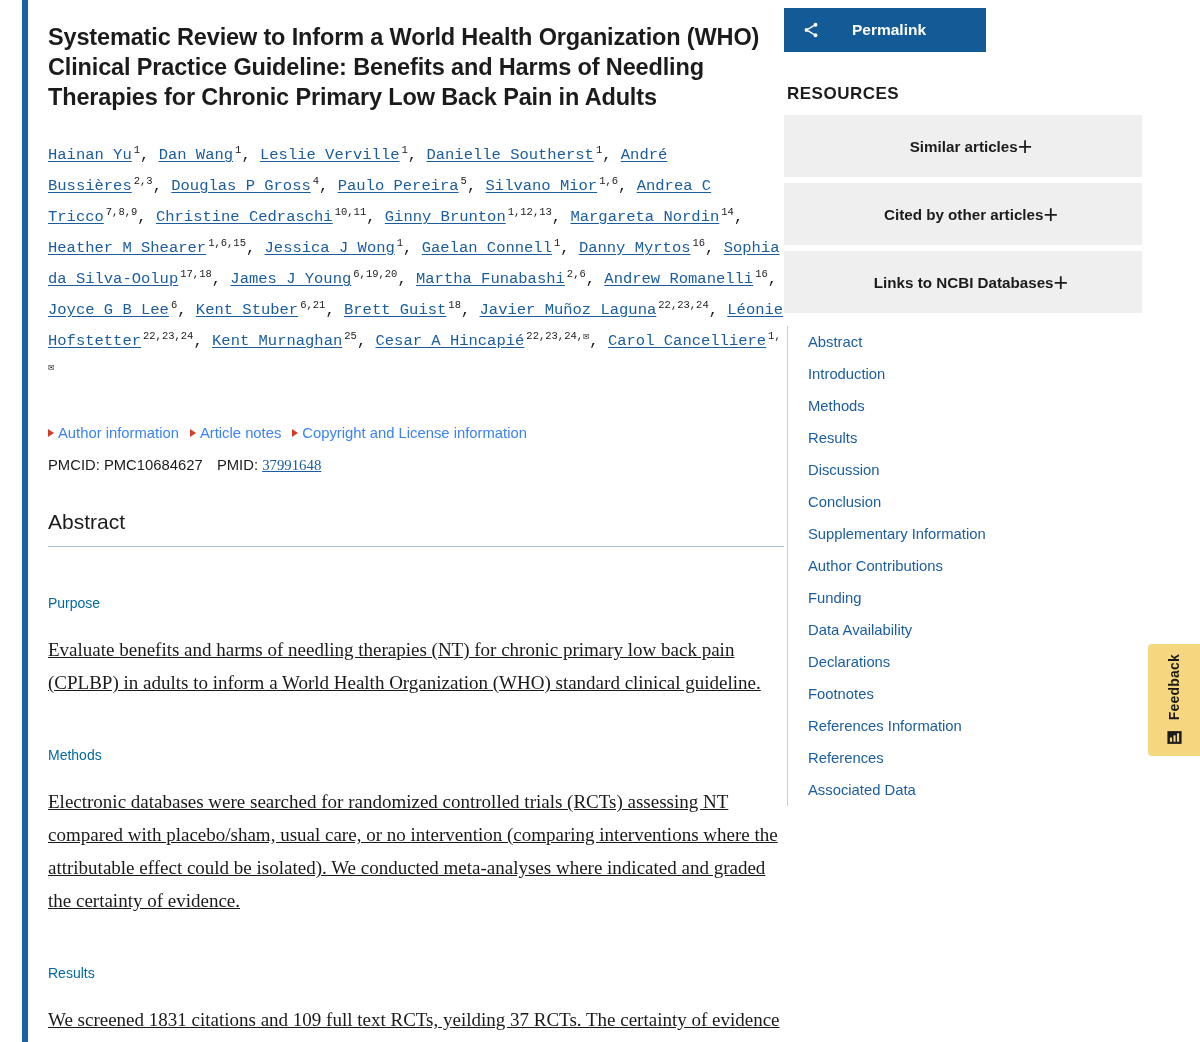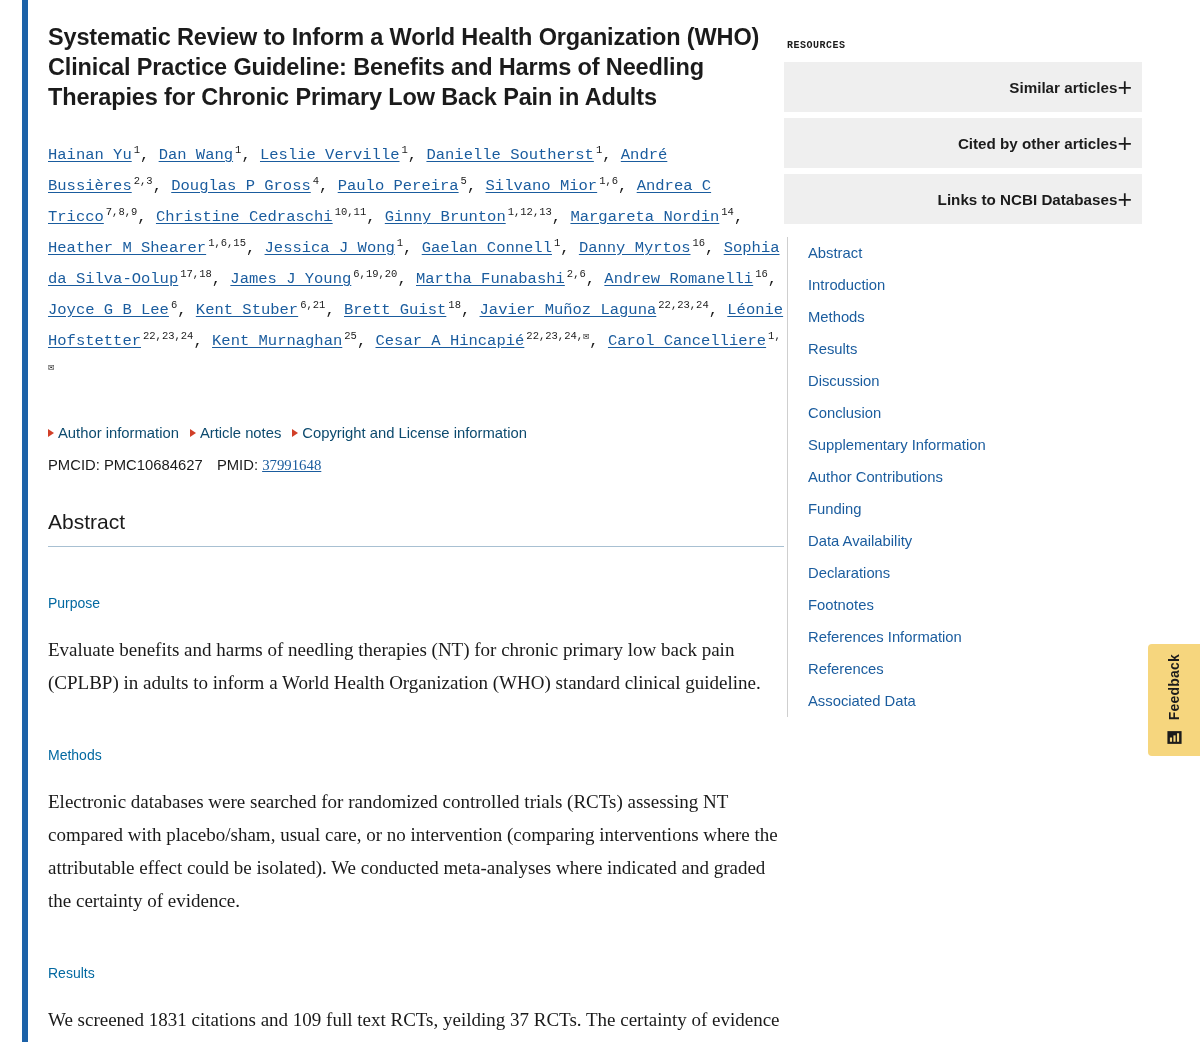--- a/index.html
+++ b/index.html
@@ -73,21 +73,21 @@
   }
   .authors .sep { color: #1a1a1a; }
 
   .meta-links {
     font-size: 14.8px;
     line-height: 22px;
     margin-bottom: 10px;
     color: #1a5c9e;
   }
   .meta-links .ml {
-    color: #0c4a6e;
+    color: #3b82f6;
     text-decoration: none;
     margin-right: 11px;
     white-space: nowrap;
   }
   .tri {
     display: inline-block;
     width: 0; height: 0;
     border-left: 6px solid #d13f28;
     border-top: 4.5px solid transparent;
     border-bottom: 4.5px solid transparent;
@@ -121,20 +121,21 @@
     color: #0369a1;
     margin: 48px 0 0 0;
   }
 
   .body-text {
     font-family: "Liberation Serif", serif;
     font-size: 19px;
     line-height: 33px;
     color: #1a1a1a;
     margin: 22px 0 0 0;
+    text-decoration: underline;
   }
 
   
   .aside {
     width: 416px;
     flex: 0 0 416px;
     padding-top: 8px;
     padding-left: 0px;
     box-sizing: border-box;
   }
@@ -155,35 +156,35 @@
   .permalink-btn .share-ico { width: 18px; height: 18px; flex: 0 0 18px; }
   .permalink-btn .plabel {
     font-size: 15.5px;
     font-weight: 700;
     color: #ffffff;
     margin: 0 auto;
     padding-right: 10px;
   }
 
   .aside-head {
-    font-family: Liberation Mono, monospace;
-    font-size: 10px;
+    font-family: Liberation Sans, sans-serif;
+    font-size: 17px;
     font-weight: 700;
     letter-spacing: 0.5px;
     color: #1b1b1b;
     margin: 32px 0 11px 3px;
   }
 
   .acc-item {
     background: #efefef;
-    height: 50px;
+    height: 62px;
     width: 358px;
     display: flex;
     align-items: center;
-    justify-content: flex-end;
+    justify-content: center;
     padding: 0 10px 0 26px;
     box-sizing: border-box;
     margin-bottom: 6px;
     cursor: pointer;
   }
   .acc-label {
     font-size: 15.2px;
     font-weight: 700;
     color: #1b1b1b;
   }
@@ -272,20 +273,32 @@
       <p class="body-text">Electronic databases were searched for randomized controlled trials (RCTs) assessing NT compared with placebo/sham, usual care, or no intervention (comparing interventions where the attributable effect could be isolated). We conducted meta-analyses where indicated and graded the certainty of evidence.</p>
 
       <h3 class="sub-head">Results</h3>
       <p class="body-text">We screened 1831 citations and 109 full text RCTs, yeilding 37 RCTs. The certainty of evidence was low or very low across all included outcomes. There was little or no difference between NT and comparisons across most outcomes; there may be some benefits for certain outcomes. Compared with sham, NT improved health-related quality of life (HRQoL) (physical) (2 RCTs; SMD = 0.20, 95%CI 0.07; 0.32) at 6  months. Compared with no</p>
     </div>
 
   </main>
 
   <aside class="aside">
 
+    <button class="permalink-btn">
+      <span class="share-ico">
+        <svg viewBox="0 0 24 24" width="18" height="18" aria-hidden="true">
+          <circle cx="18" cy="5" r="2.6" fill="#ffffff"></circle>
+          <circle cx="18" cy="19" r="2.6" fill="#ffffff"></circle>
+          <circle cx="6" cy="12" r="2.6" fill="#ffffff"></circle>
+          <line x1="8.2" y1="10.8" x2="15.8" y2="6.2" stroke="#ffffff" stroke-width="1.9"></line>
+          <line x1="8.2" y1="13.2" x2="15.8" y2="17.8" stroke="#ffffff" stroke-width="1.9"></line>
+        </svg>
+      </span>
+      <span class="plabel">Permalink</span>
+    </button>
 
     <div class="aside-head">RESOURCES</div>
 
     <div>
       <div class="acc-item">
         <span class="acc-label">Similar articles</span>
         <span class="acc-plus">+</span>
       </div>
       <div class="acc-item">
         <span class="acc-label">Cited by other articles</span>

